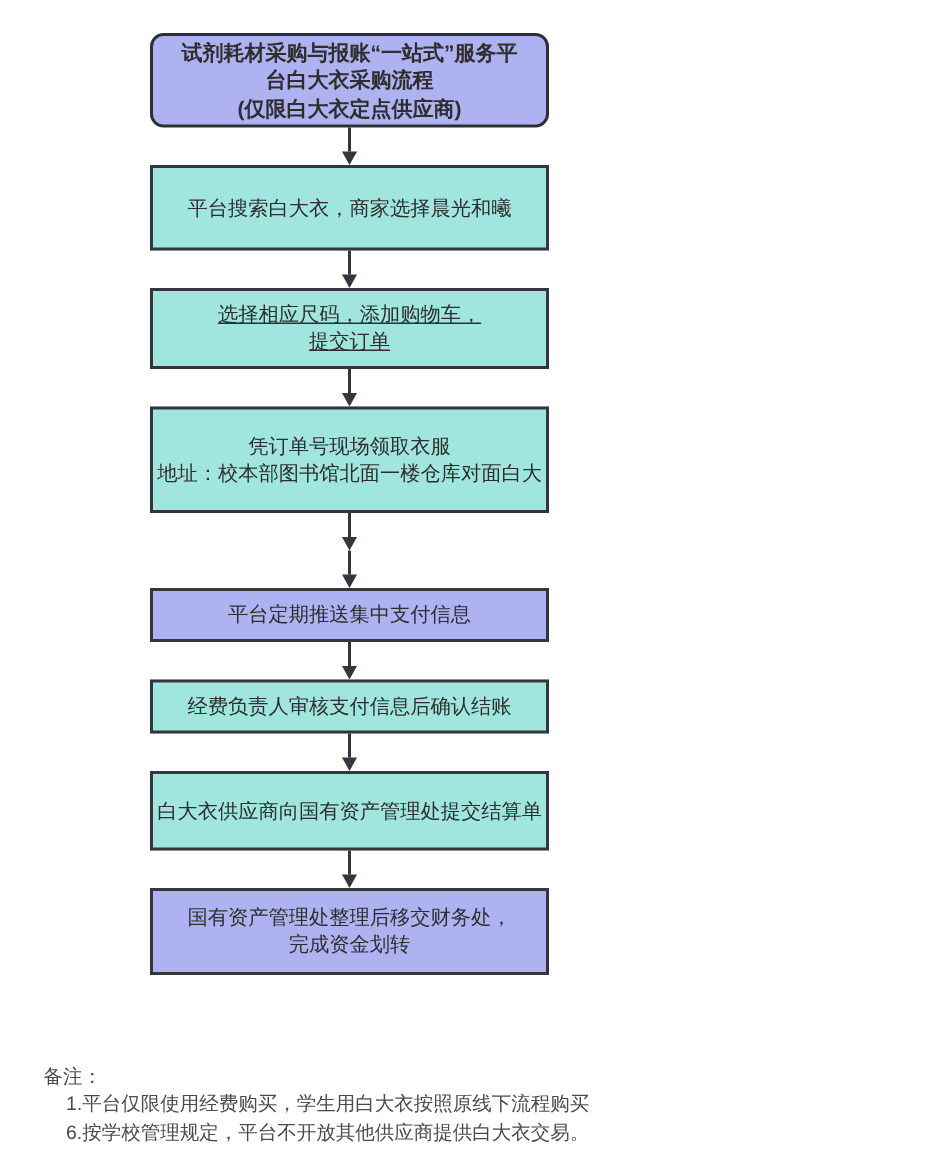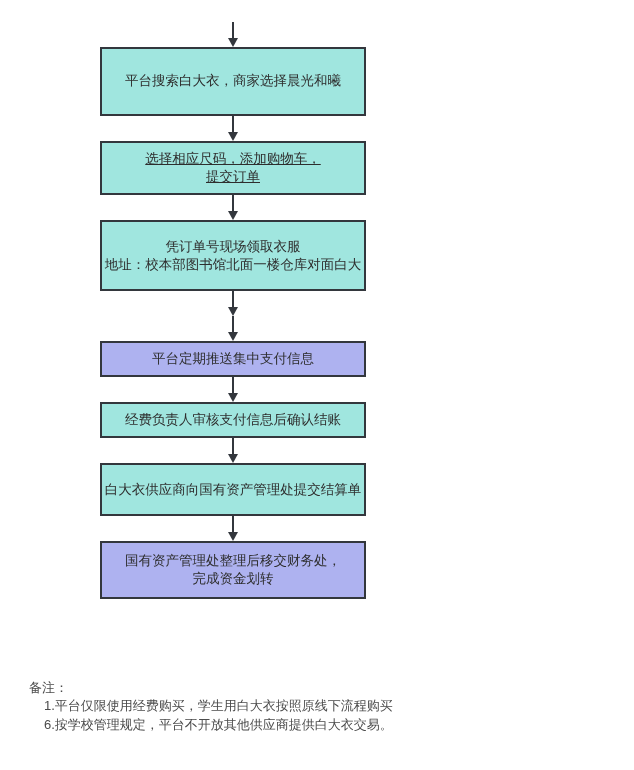--- a/index.html
+++ b/index.html
@@ -38,39 +38,44 @@
   }
   .arrow .line{width:2px;flex:1;background:#33373d;}
   .arrow .head{
     width:0;height:0;flex:none;
     border-left:5px solid transparent;
     border-right:5px solid transparent;
     border-top:9px solid #33373d;
   }
 
   .notes{
-    position:absolute;left:29px;top:679px;
+    position:absolute;left:29px;top:709px;
     font-size:13px;color:#4b4b4b;line-height:1.42;
   }
   .notes .note-items{padding-left:15px;}
 </style>
 </head>
 <body>
 
 <div class="canvas">
 
   <div class="flow">
 
+    <div class="node purple title" style="height:63px;">
+      <span class="ln">试剂耗材采购与报账“一站式”服务平</span>
+      <span class="ln">台白大衣采购流程</span>
+      <span class="ln">(仅限白大衣定点供应商)</span>
+    </div>
 
     <div class="arrow">
       <div class="line"></div>
       <div class="head"></div>
     </div>
 
-    <div class="node teal" style="height:69px;font-family:Liberation Mono, monospace;">
+    <div class="node teal" style="height:57px;">
       <span class="ln">平台搜索白大衣，商家选择晨光和曦</span>
     </div>
 
     <div class="arrow">
       <div class="line"></div>
       <div class="head"></div>
     </div>
 
     <div class="node teal" style="height:54px;text-decoration:underline;">
       <span class="ln">选择相应尺码，添加购物车，</span>

